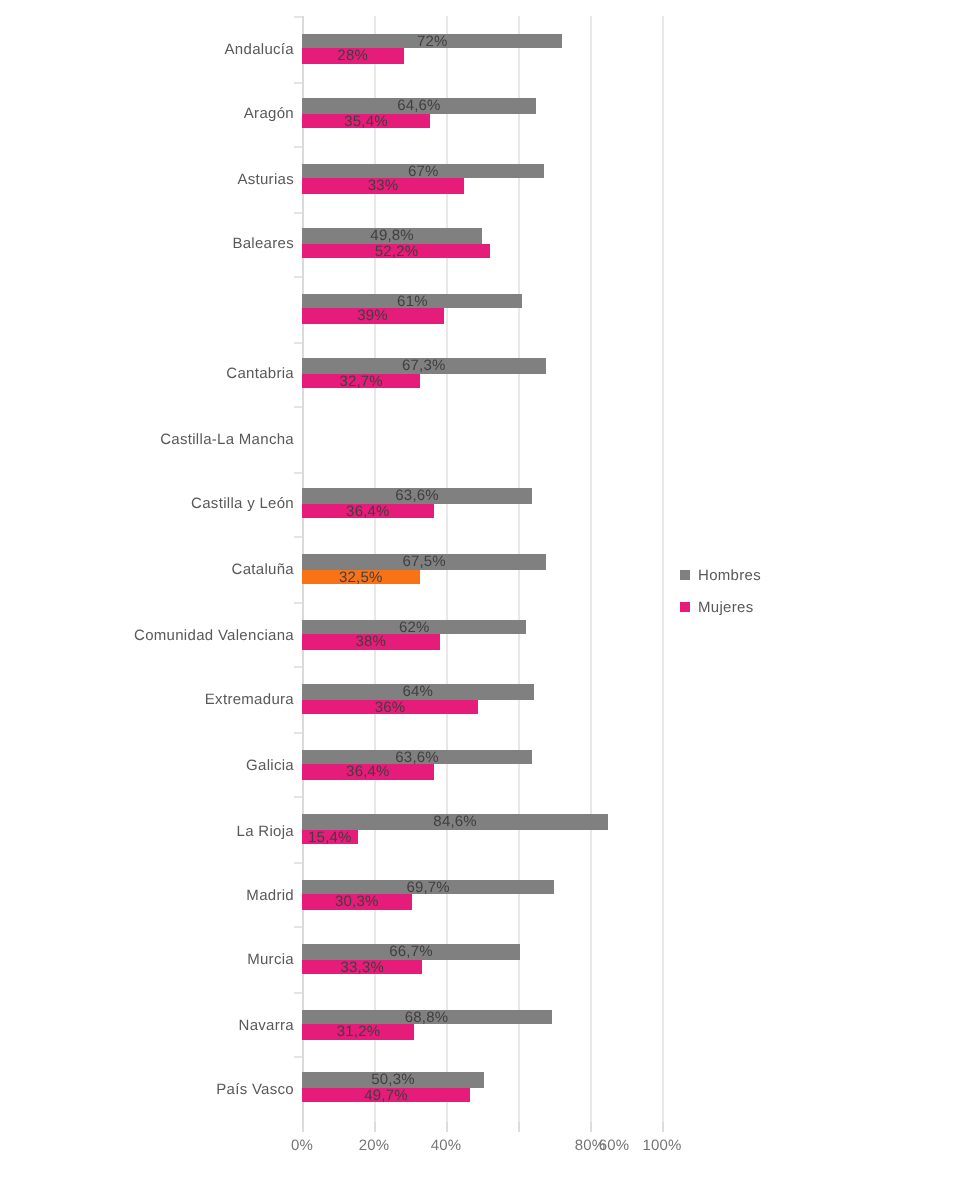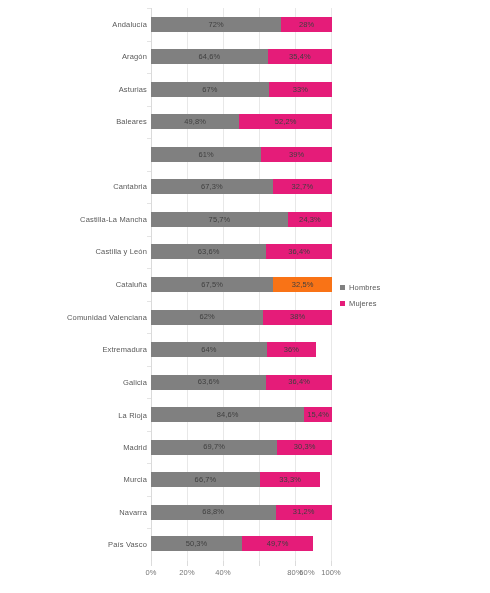--- a/index.html
+++ b/index.html
@@ -54,20 +54,21 @@
     left: 0; top: 0; right: 0; bottom: 0;
   }
 
   .bar-row {
     position: absolute;
     left: 0;
     width: 100%;
     height: 15px;
     display: flex;
     align-items: stretch;
+    flex-direction: column;
   }
 
   .seg {
     position: relative;
     height: 100%;
     display: flex;
     align-items: center;
     justify-content: center;
     overflow: visible;
   }
@@ -218,21 +219,21 @@
             <span class="seg-label">64,6%</span>
           </div>
           <div class="seg seg-women" style="width: 64.074px; background: rgb(229, 28, 121);">
             <span class="seg-label">35,4%</span>
           </div>
         </div>
         <div class="bar-row" style="top: 73.8235px;">
           <div class="seg seg-men" style="width: 121.27px; background: rgb(128, 128, 128);">
             <span class="seg-label">67%</span>
           </div>
-          <div class="seg seg-women" style="width: 65px; background: rgb(229, 28, 121);">
+          <div class="seg seg-women" style="width: 81px; background: rgb(229, 28, 121);">
             <span class="seg-label">33%</span>
           </div>
         </div>
         <div class="bar-row" style="top: 106.353px;">
           <div class="seg seg-men" style="width: 90.138px; background: rgb(128, 128, 128);">
             <span class="seg-label">49,8%</span>
           </div>
           <div class="seg seg-women" style="width: 94.482px; background: rgb(229, 28, 121);">
             <span class="seg-label">52,2%</span>
           </div>
@@ -246,28 +247,20 @@
           </div>
         </div>
         <div class="bar-row" style="top: 171.412px;">
           <div class="seg seg-men" style="width: 121.813px; background: rgb(128, 128, 128);">
             <span class="seg-label">67,3%</span>
           </div>
           <div class="seg seg-women" style="width: 59.187px; background: rgb(229, 28, 121);">
             <span class="seg-label">32,7%</span>
           </div>
         </div>
-        <div class="bar-row" style="top: 203.941px;">
-          <div class="seg seg-men" style="width: 137.017px; background: rgb(128, 128, 128);">
-            <span class="seg-label">75,7%</span>
-          </div>
-          <div class="seg seg-women" style="width: 43.983px; background: rgb(229, 28, 121);">
-            <span class="seg-label">24,3%</span>
-          </div>
-        </div>
         <div class="bar-row" style="top: 236.471px;">
           <div class="seg seg-men" style="width: 115.116px; background: rgb(128, 128, 128);">
             <span class="seg-label">63,6%</span>
           </div>
           <div class="seg seg-women" style="width: 65.884px; background: rgb(229, 28, 121);">
             <span class="seg-label">36,4%</span>
           </div>
         </div>
         <div class="bar-row" style="top: 269px;">
           <div class="seg seg-men" style="width: 122.175px; background: rgb(128, 128, 128);">
@@ -282,21 +275,21 @@
             <span class="seg-label">62%</span>
           </div>
           <div class="seg seg-women" style="width: 68.78px; background: rgb(229, 28, 121);">
             <span class="seg-label">38%</span>
           </div>
         </div>
         <div class="bar-row" style="top: 334.059px;">
           <div class="seg seg-men" style="width: 115.84px; background: rgb(128, 128, 128);">
             <span class="seg-label">64%</span>
           </div>
-          <div class="seg seg-women" style="width: 49px; background: rgb(229, 28, 121);">
+          <div class="seg seg-women" style="width: 88px; background: rgb(229, 28, 121);">
             <span class="seg-label">36%</span>
           </div>
         </div>
         <div class="bar-row" style="top: 366.588px;">
           <div class="seg seg-men" style="width: 115.116px; background: rgb(128, 128, 128);">
             <span class="seg-label">63,6%</span>
           </div>
           <div class="seg seg-women" style="width: 65.884px; background: rgb(229, 28, 121);">
             <span class="seg-label">36,4%</span>
           </div>
@@ -330,21 +323,21 @@
             <span class="seg-label">68,8%</span>
           </div>
           <div class="seg seg-women" style="width: 56.472px; background: rgb(229, 28, 121);">
             <span class="seg-label">31,2%</span>
           </div>
         </div>
         <div class="bar-row" style="top: 528px;">
           <div class="seg seg-men" style="width: 91.043px; background: rgb(128, 128, 128);">
             <span class="seg-label">50,3%</span>
           </div>
-          <div class="seg seg-women" style="width: 71px; background: rgb(229, 28, 121);">
+          <div class="seg seg-women" style="width: 84px; background: rgb(229, 28, 121);">
             <span class="seg-label">49,7%</span>
           </div>
         </div>
       </div>
   </div>
 
   <div class="xaxis-ticks">
       <div class="xtick" style="left: 0px;"></div>
       <div class="xtick" style="left: 36px;"></div>
       <div class="xtick" style="left: 72px;"></div>

